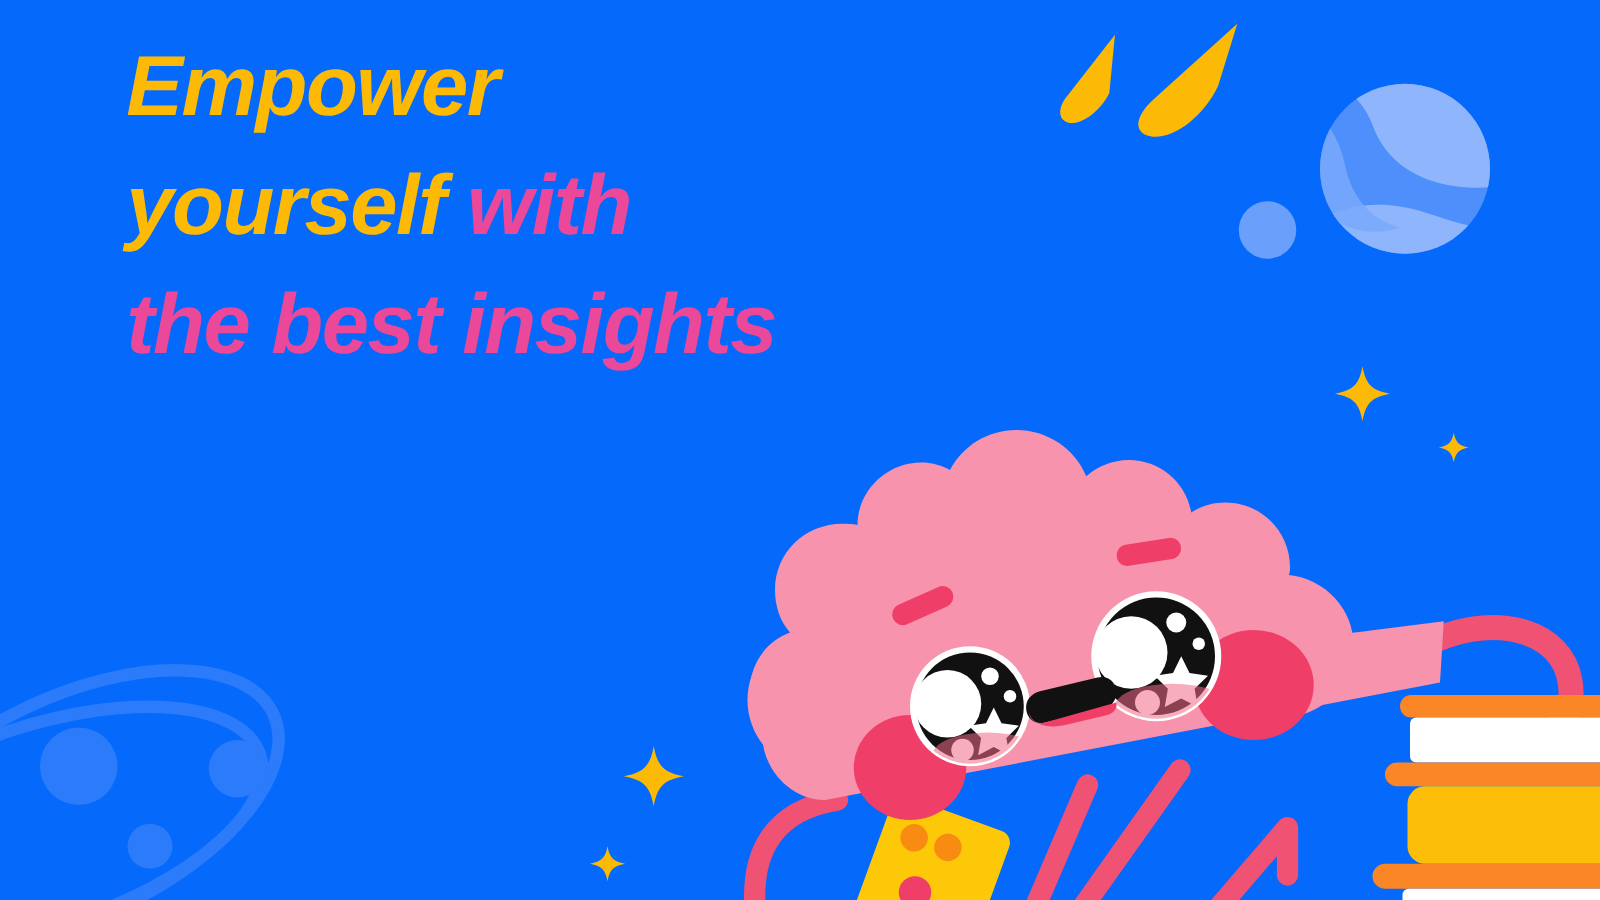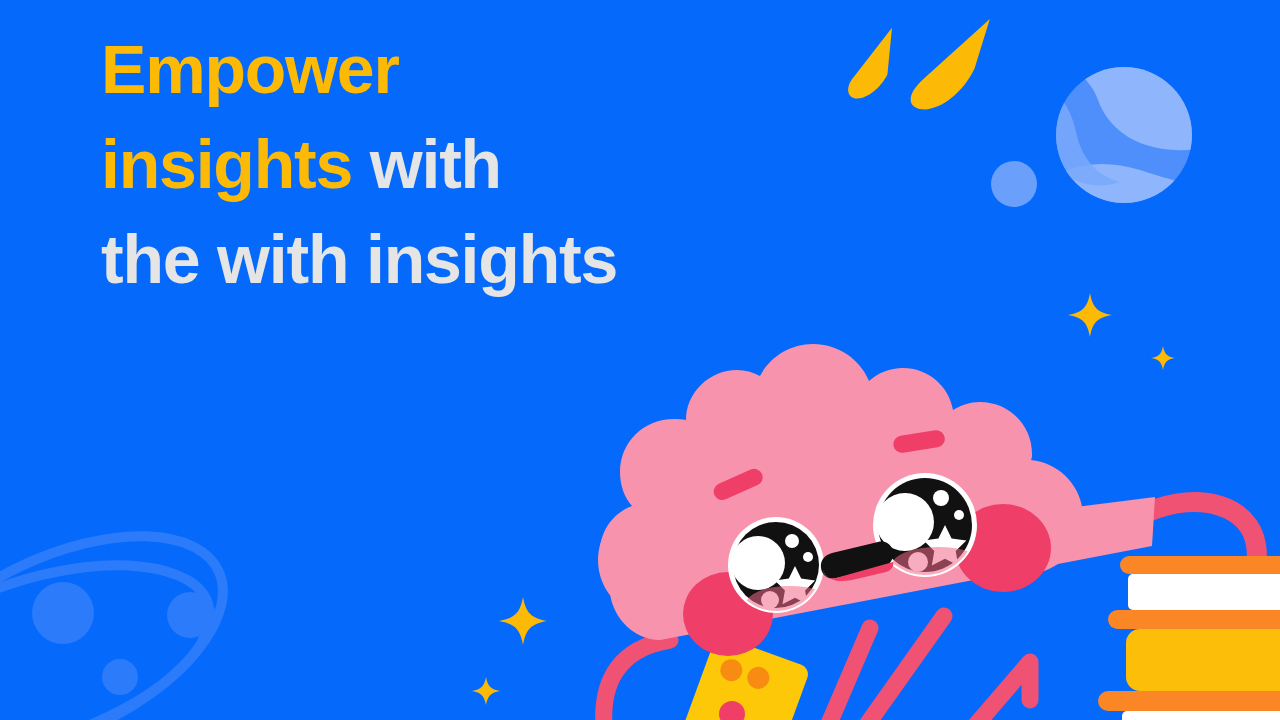--- a/index.html
+++ b/index.html
@@ -6,20 +6,21 @@
     margin: 0;
     padding: 0;
     background: #0a0a0a;
   }
   #stage {
     position: relative;
     width: 1280px;
     height: 720px;
     overflow: hidden;
     font-family: "Liberation Sans", sans-serif;
+    font-style: italic;
   }
   #bg-layer {
     position: absolute;
     inset: 0;
     background: #0569fb;
   }
   #art {
     position: absolute;
     inset: 0;
     width: 1280px;
@@ -31,21 +32,21 @@
     top: 22px;
     width: 700px;
     font-size: 68px;
     line-height: 95px;
     font-weight: 700;
     letter-spacing: -1.2px;
     color: #ffffff;
     white-space: pre-wrap;
   }
   .hl-accent { color: #fcba07; }
-  .hl-plain  { color: #e5e5e5; }
+  .hl-plain  { color: #ec4899; }
 </style>
 </head>
 <body>
 
 <div id="stage">
 
   <div id="bg-layer"></div>
 
   <svg id="art" viewBox="0 0 1280 720" xmlns="http://www.w3.org/2000/svg">
     <defs>
@@ -228,15 +229,15 @@
           <path d="M 823,570 C 826,580 838,583 852,580 L 886,572 C 892,570 894,566 893,562
                    L 836,578 C 829,580 824,576 823,570 Z" fill="#ef3f68"></path>
         </g>
 
         <circle cx="732" cy="714" r="13" fill="#ef3f68"></circle>
       </g>
 
     </g>
   </svg>
 
-  <div id="headline" style="font-size: 68px; line-height: 95px;"><span class="hl-accent">Empower</span><br><span class="hl-accent">insights</span><span class="hl-plain"> with</span><br><span class="hl-plain">the with insights</span><br></div>
+  <div id="headline" style="font-size: 68px; line-height: 95px;"><span class="hl-accent">Empower</span><br><span class="hl-accent">yourself</span><span class="hl-plain"> with</span><br><span class="hl-plain">the best insights</span><br></div>
 
 </div>
 
 </body></html>

